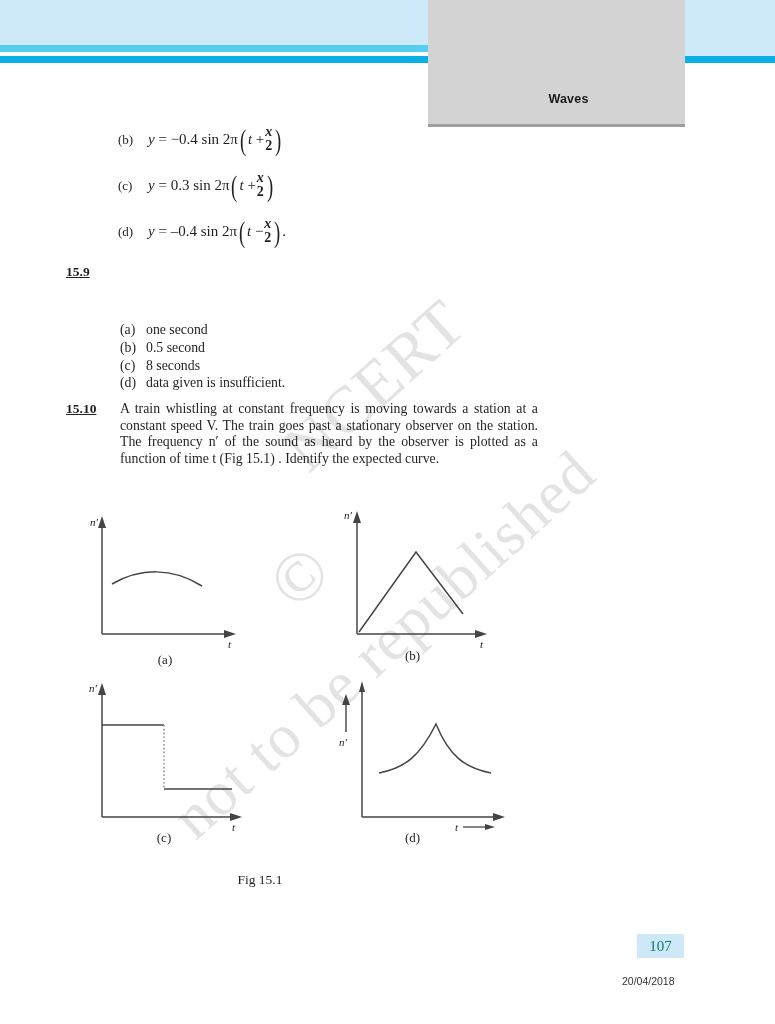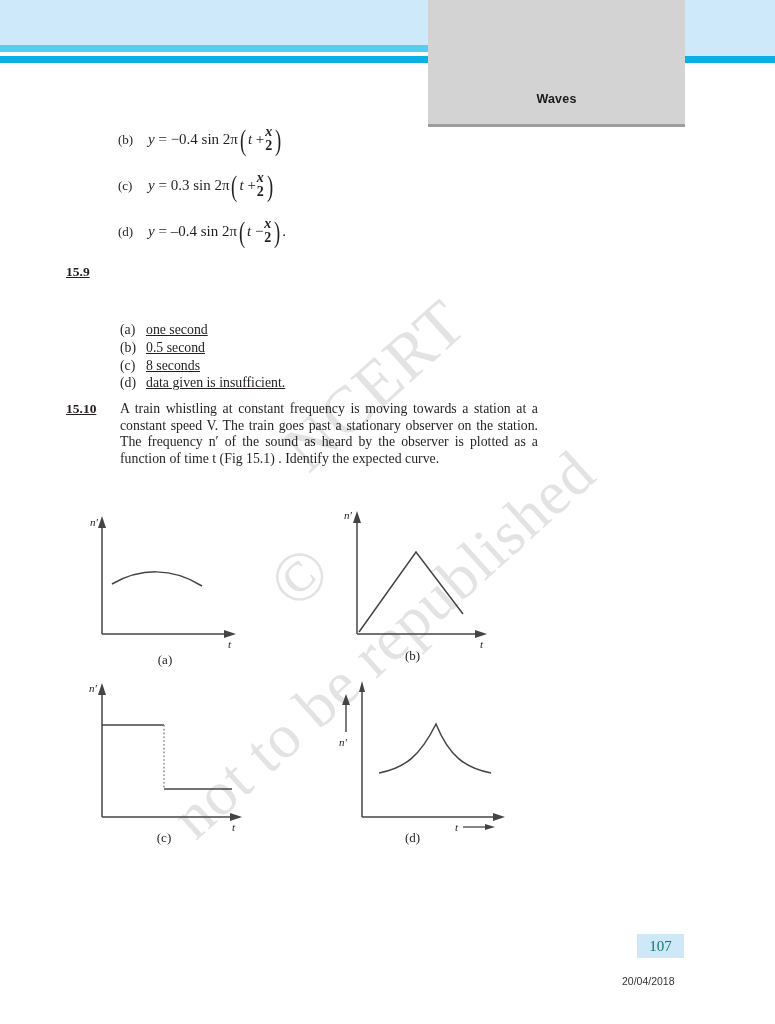--- a/index.html
+++ b/index.html
@@ -71,20 +71,21 @@
     position: absolute;
     left: 0;
     top: 92px;
     width: 257px;
     text-align: center;
     font-family: "Liberation Sans", sans-serif;
     font-size: 12.5px;
     font-weight: bold;
     color: #1a1a1a;
     letter-spacing: 0.2px;
+    padding-left: 12px;
   }
 
   
   #watermark {
     position: absolute;
     left: 0; top: 0;
     width: 775px; height: 1024px;
     pointer-events: none;
     z-index: 5;
   }
@@ -265,21 +266,21 @@
 
   <div class="eq-row" style="top:172px;">
     <span class="eq-label">(c)</span><span class="eq-body"><i class="mi">y</i> <span>=</span> <span>0.3</span> <span>sin 2π</span><span class="big-paren">(</span><i class="mi">t</i> <span>+</span><span class="frac"><span class="num">x</span><span class="den">2</span></span><span class="big-paren">)</span></span>
   </div>
 
   <div class="eq-row" style="top:218px;">
     <span class="eq-label">(d)</span><span class="eq-body"><i class="mi">y</i> <span>=</span> <span>–0.4</span> <span>sin 2π</span><span class="big-paren">(</span><i class="mi">t</i> <span>−</span><span class="frac"><span class="num">x</span><span class="den">2</span></span><span class="big-paren">)</span><span>.</span></span>
   </div>
 
   <div class="q-num" style="top:264px;">15.9</div>
-  <div class="opt-list" style="top:321px;text-decoration:underline;">
+  <div class="opt-list" style="top:321px;">
     <div class="opt-row"><span class="opt-key">(a)</span><span>one second</span></div>
     <div class="opt-row"><span class="opt-key">(b)</span><span>0.5 second</span></div>
     <div class="opt-row"><span class="opt-key">(c)</span><span>8 seconds</span></div>
     <div class="opt-row"><span class="opt-key">(d)</span><span>data given is insufficient.</span></div>
   </div>
 
   <div class="q-num" style="top:401px;">15.10</div>
   <div class="q-text" style="top:401px;">A train whistling at constant frequency is moving towards a station at a constant speed V. The train goes past a stationary observer on the station. The frequency n′ of the sound as heard by the observer is plotted as a function of time t (Fig 15.1) . Identify the expected curve.</div>
 
   <div class="fig" style="left:80px; top:508px;">
@@ -345,19 +346,20 @@
       <path d="M 44 95 C 70 90, 85 78, 101 46 C 114 78, 130 90, 156 95" fill="none" stroke="#444" stroke-width="1.5"></path>
       <text x="4" y="68" font-family="Liberation Serif, serif" font-size="11" font-style="italic" fill="#222">n′</text>
 
       <text x="120" y="153" font-family="Liberation Serif, serif" font-size="11" font-style="italic" fill="#222">t</text>
       <line x1="128" y1="149" x2="152" y2="149" stroke="#444" stroke-width="1.3"></line>
       <polygon points="160,149 150,146 150,152" fill="#444"></polygon>
     </svg>
     <div class="fig-caption" style="left:0; top:152px; width:155px;">(d)</div>
   </div>
 
+  <div id="fig-title">Fig 15.1</div>
 
   <div id="page-number-box">
     <div id="page-number">107</div>
   </div>
   <div id="footer-date">20/04/2018</div>
 
 </div>
 
 </body></html>

